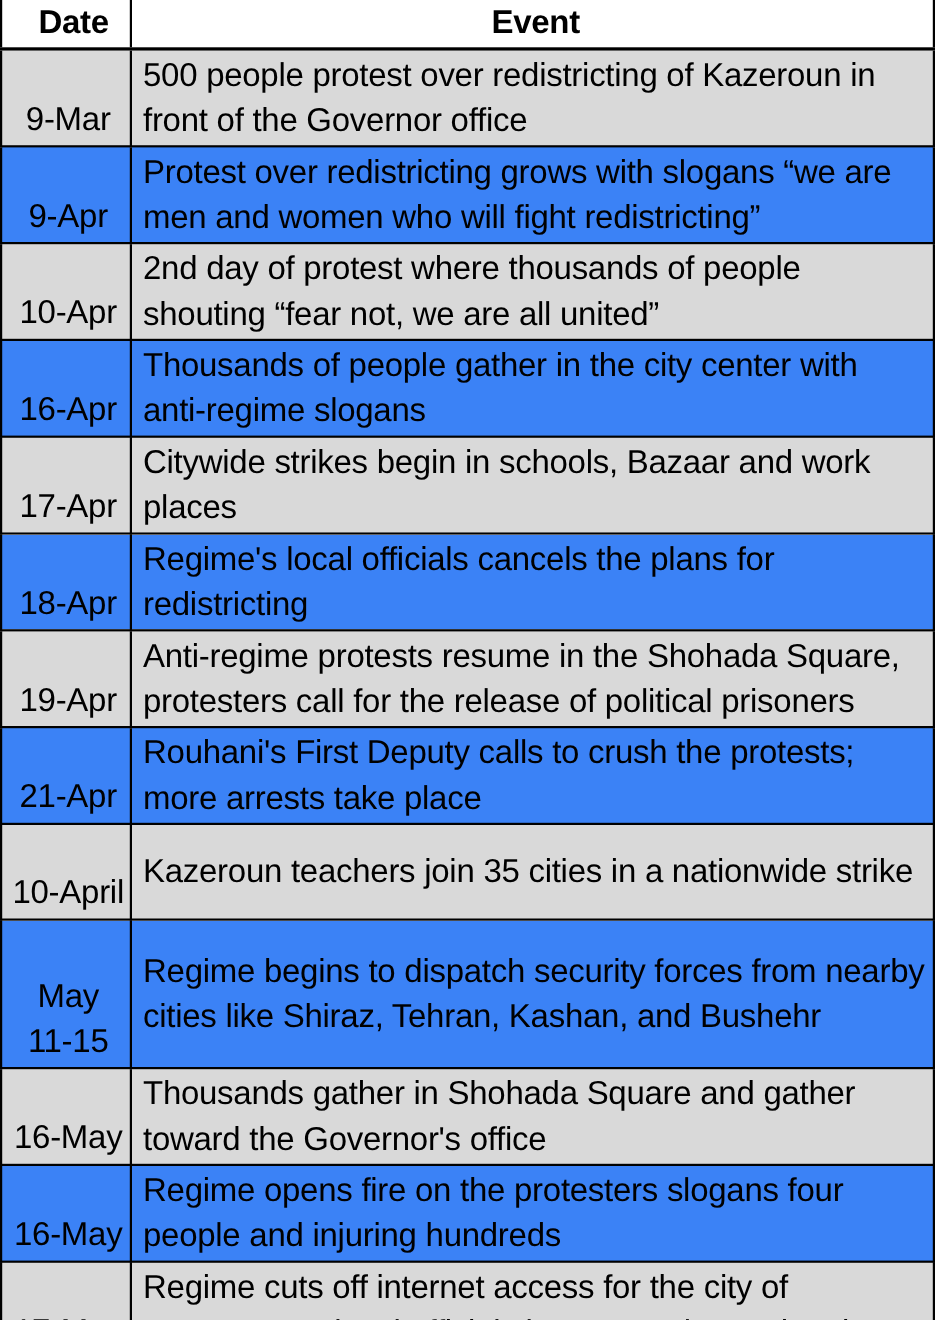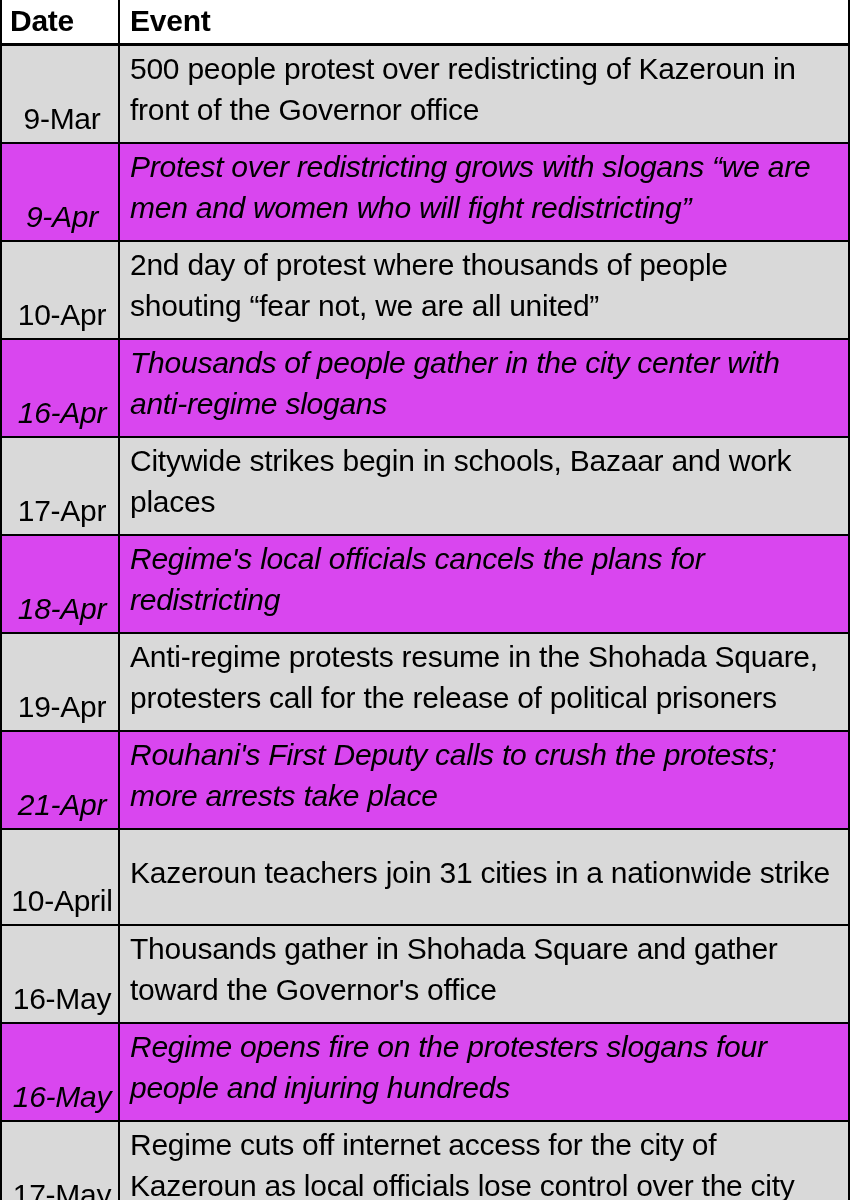--- a/index.html
+++ b/index.html
@@ -25,38 +25,38 @@
   }
   col.c-date  { width: 118px; }
   col.c-event { width: 730px; }
   th, td {
     border: 2px solid #000000;
     overflow: hidden;
   }
   thead th {
     border-top: none;
     border-bottom-width: 3px;
-    text-align: left;
+    text-align: center;
     font-weight: bold;
     height: 34px;
-    padding: 0 4px 2px 8px;
+    padding: 0 4px 2px 18px;
     vertical-align: middle;
     background: #ffffff;
   }
   thead th.ev { padding-left: 10px; }
   tr.shaded td { background: #d9d9d9; }
-  tr.plain  td { background: #d946ef; font-style: italic; }
+  tr.plain  td { background: #3b82f6; }
   td.date {
     vertical-align: bottom;
     padding: 2px 4px 3px 8px;
     text-align: center;
   }
   td.event {
     vertical-align: middle;
-    padding: 2px 4px 12px 10px;
+    padding: 2px 4px 2px 10px;
   }
   tr.lines-2 td { height: 80px; }
   tr.lines-3 td { height: 128px; }
 </style>
 </head>
 <body>
 
 <table class="events">
   <colgroup>
     <col class="c-date">
@@ -104,23 +104,27 @@
     <td class="event">Anti-regime protests resume in the Shohada Square, protesters call for the release of political prisoners</td>
   </tr>
 
   <tr class="plain lines-2">
     <td class="date">21-Apr</td>
     <td class="event">Rouhani's First Deputy calls to crush the protests; more arrests take place</td>
   </tr>
 
   <tr class="shaded lines-2">
     <td class="date">10-April</td>
-    <td class="event">Kazeroun teachers join 31 cities in a nationwide strike</td>
+    <td class="event">Kazeroun teachers join 35 cities in a nationwide strike</td>
   </tr>
 
+  <tr class="plain lines-3">
+    <td class="date">May 11-15</td>
+    <td class="event">Regime begins to dispatch security forces from nearby cities like Shiraz, Tehran, Kashan, and Bushehr</td>
+  </tr>
 
   <tr class="shaded lines-2">
     <td class="date">16-May</td>
     <td class="event">Thousands gather in Shohada Square and gather toward the Governor's office</td>
   </tr>
 
   <tr class="plain lines-2">
     <td class="date">16-May</td>
     <td class="event">Regime opens fire on the protesters slogans four people and injuring hundreds</td>
   </tr>

